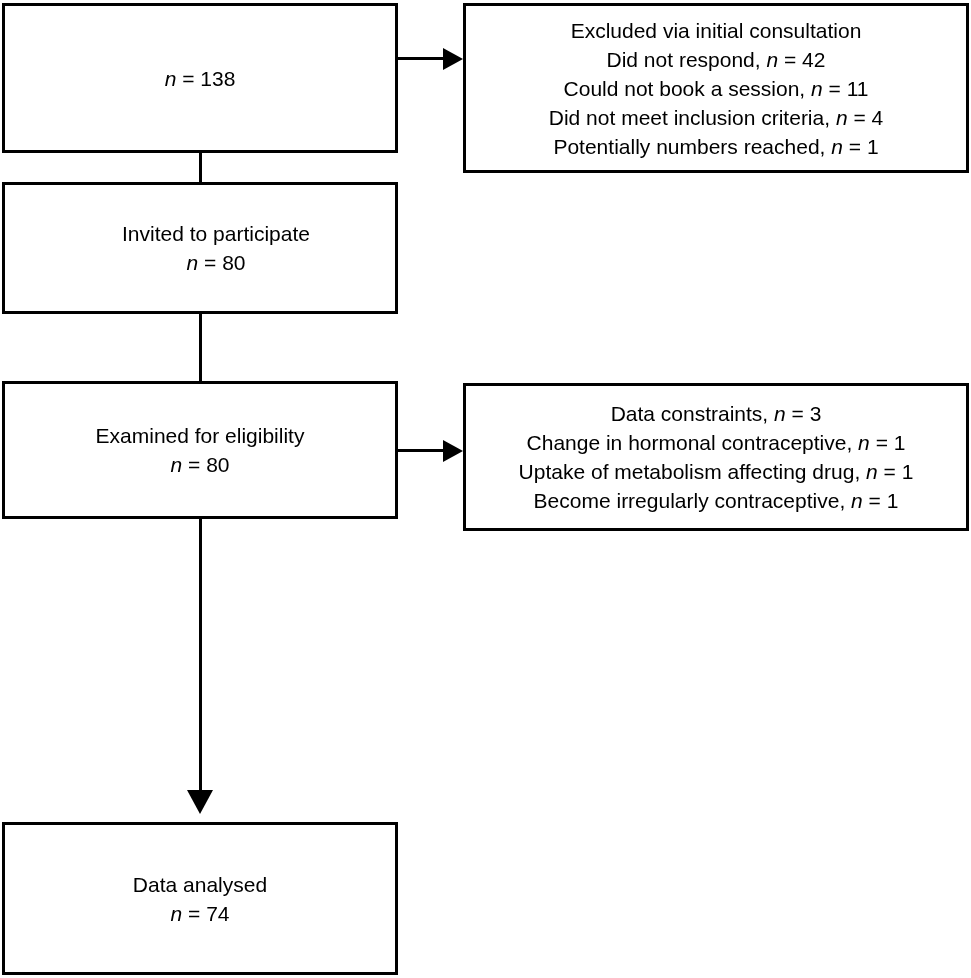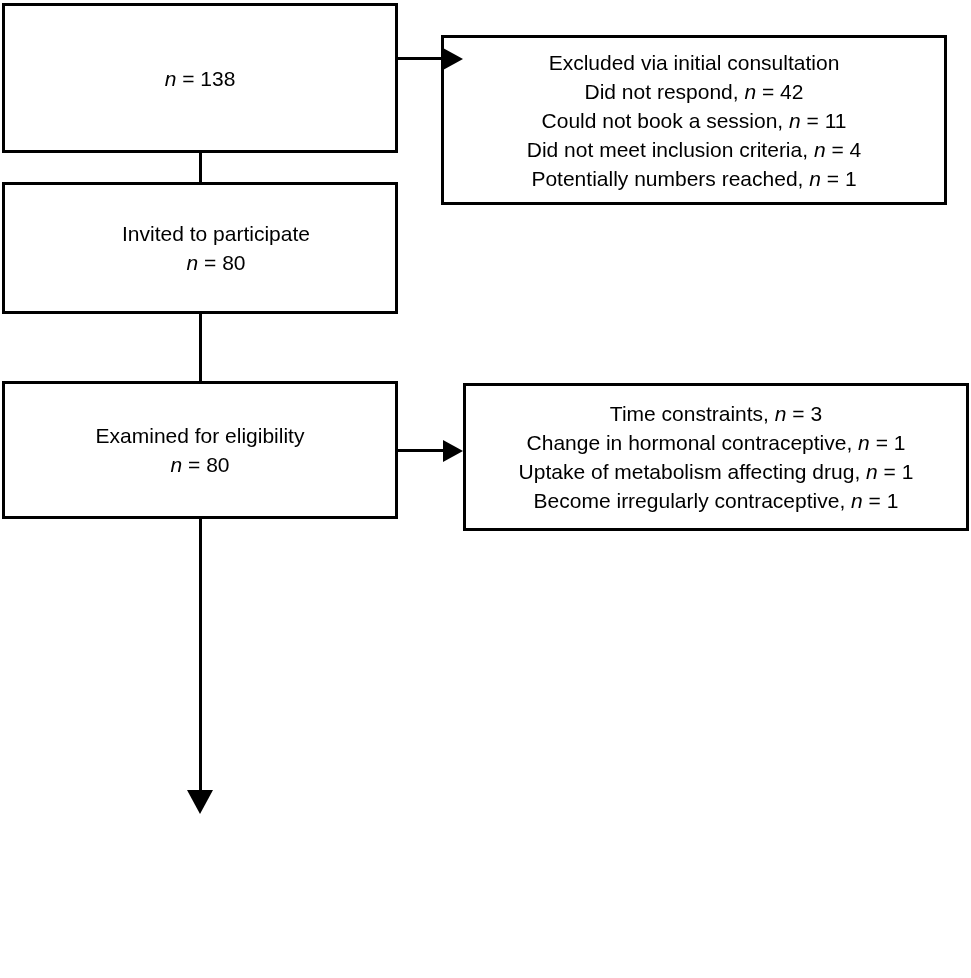--- a/index.html
+++ b/index.html
@@ -39,21 +39,21 @@
   .it {
     font-style: italic;
   }
   
   #box-potentially-eligible { left: 2px;  top: 3px;   width: 396px; height: 150px; }
   #box-invited             { left: 2px;  top: 182px; width: 396px; height: 132px; padding-left: 32px; }
   #box-examined            { left: 2px;  top: 381px; width: 396px; height: 138px; }
   #box-data-analysed       { left: 2px;  top: 822px; width: 396px; height: 153px; }
 
   
-  #box-excluded-initial    { left: 441px; top: 3px;   width: 506px; height: 170px; margin-top: 32px; }
+  #box-excluded-initial    { left: 463px; top: 3px;   width: 506px; height: 170px; }
   #box-excluded-eligibility{ left: 463px; top: 383px; width: 506px; height: 148px; }
 
   
   .conn {
     position: absolute;
     background: #000000;
   }
   .conn-v { width: 3px; }
   .conn-h { height: 3px; }
 
@@ -95,31 +95,35 @@
   <div class="node" id="box-invited">
     <span class="line">Invited to participate</span>
     <span class="line"><span class="it">n</span>&nbsp;<span>= 80</span></span>
   </div>
 
   <div class="node" id="box-examined">
     <span class="line">Examined for eligibility</span>
     <span class="line"><span class="it">n</span>&nbsp;<span>= 80</span></span>
   </div>
 
+  <div class="node" id="box-data-analysed">
+    <span class="line">Data analysed</span>
+    <span class="line"><span class="it">n</span>&nbsp;<span>= 74</span></span>
+  </div>
 
   <div class="node" id="box-excluded-initial">
     <span class="line">Excluded via initial consultation</span>
     <span class="line"><span>Did not respond,</span>&nbsp;<span class="it">n</span>&nbsp;<span>= 42</span></span>
     <span class="line"><span>Could not book a session,</span>&nbsp;<span class="it">n</span>&nbsp;<span>= 11</span></span>
     <span class="line"><span>Did not meet inclusion criteria,</span>&nbsp;<span class="it">n</span>&nbsp;<span>= 4</span></span>
     <span class="line"><span>Potentially numbers reached,</span>&nbsp;<span class="it">n</span>&nbsp;<span>= 1</span></span>
   </div>
 
   <div class="node" id="box-excluded-eligibility">
-    <span class="line"><span>Time constraints,</span>&nbsp;<span class="it">n</span>&nbsp;<span>= 3</span></span>
+    <span class="line"><span>Data constraints,</span>&nbsp;<span class="it">n</span>&nbsp;<span>= 3</span></span>
     <span class="line"><span>Change in hormonal contraceptive,</span>&nbsp;<span class="it">n</span>&nbsp;<span>= 1</span></span>
     <span class="line"><span>Uptake of metabolism affecting drug,</span>&nbsp;<span class="it">n</span>&nbsp;<span>= 1</span></span>
     <span class="line"><span>Become irregularly contraceptive,</span>&nbsp;<span class="it">n</span>&nbsp;<span>= 1</span></span>
   </div>
 
   <div class="conn conn-v" id="conn-eligible-to-invited"></div>
   <div class="conn conn-v" id="conn-invited-to-examined"></div>
   <div class="conn conn-v" id="conn-examined-to-analysed"></div>
 
   <div class="conn conn-h" id="conn-eligible-to-excluded"></div>

